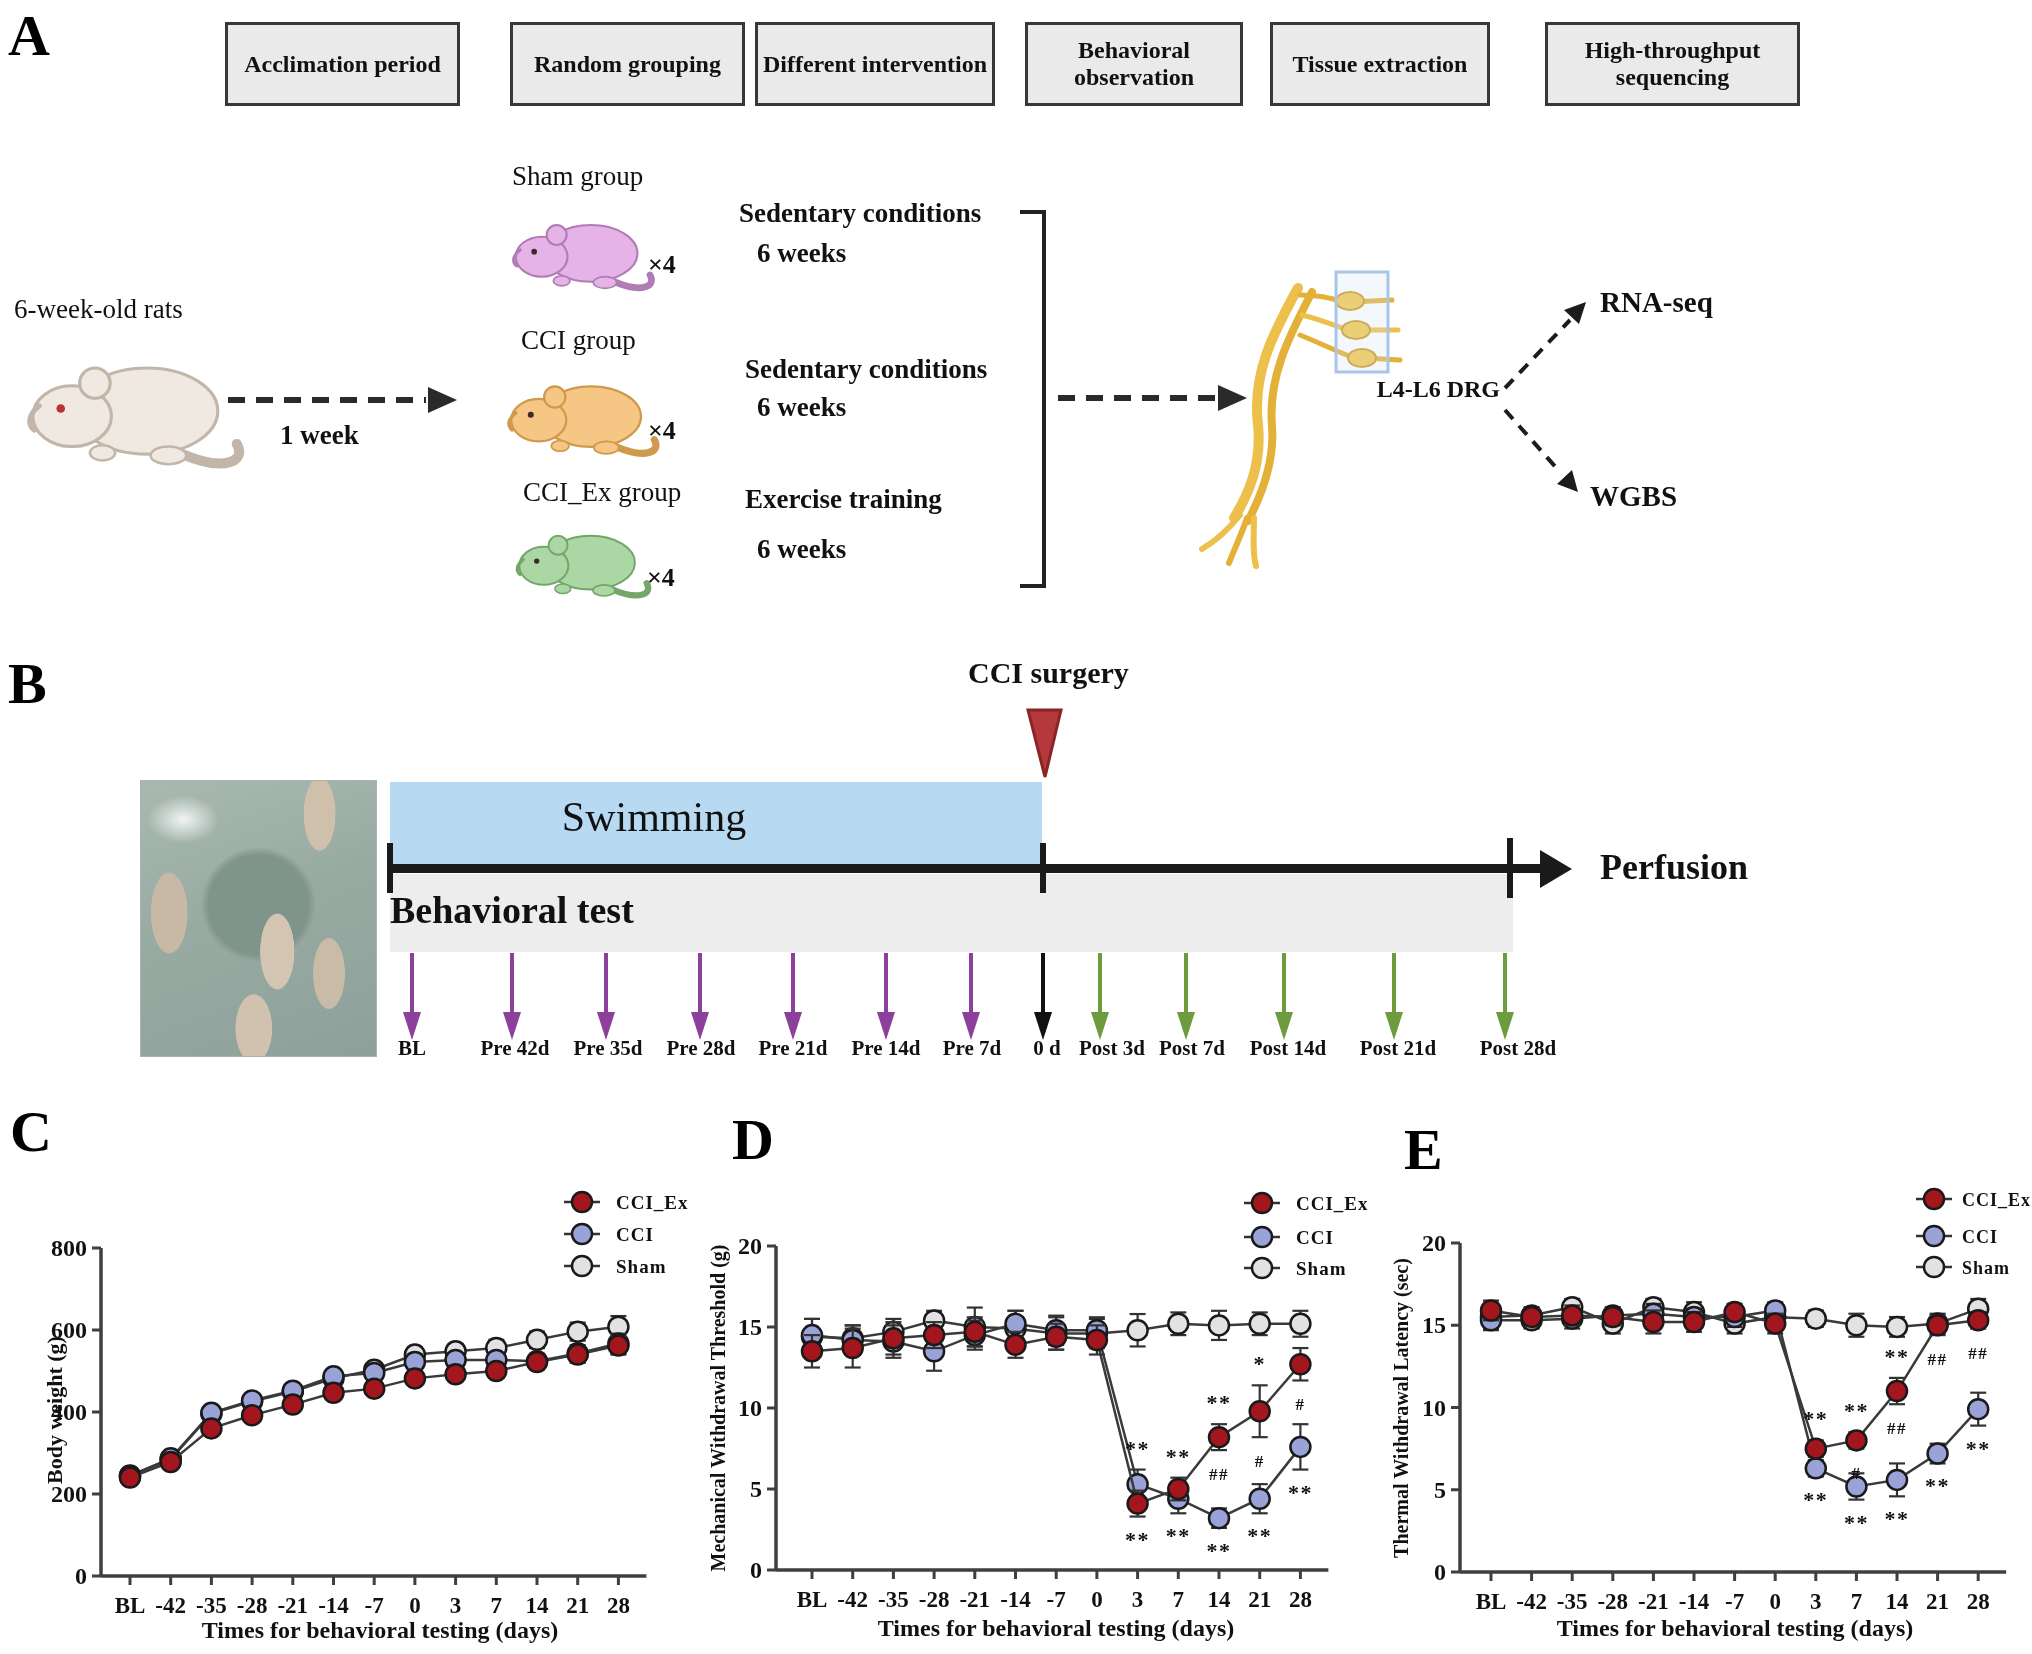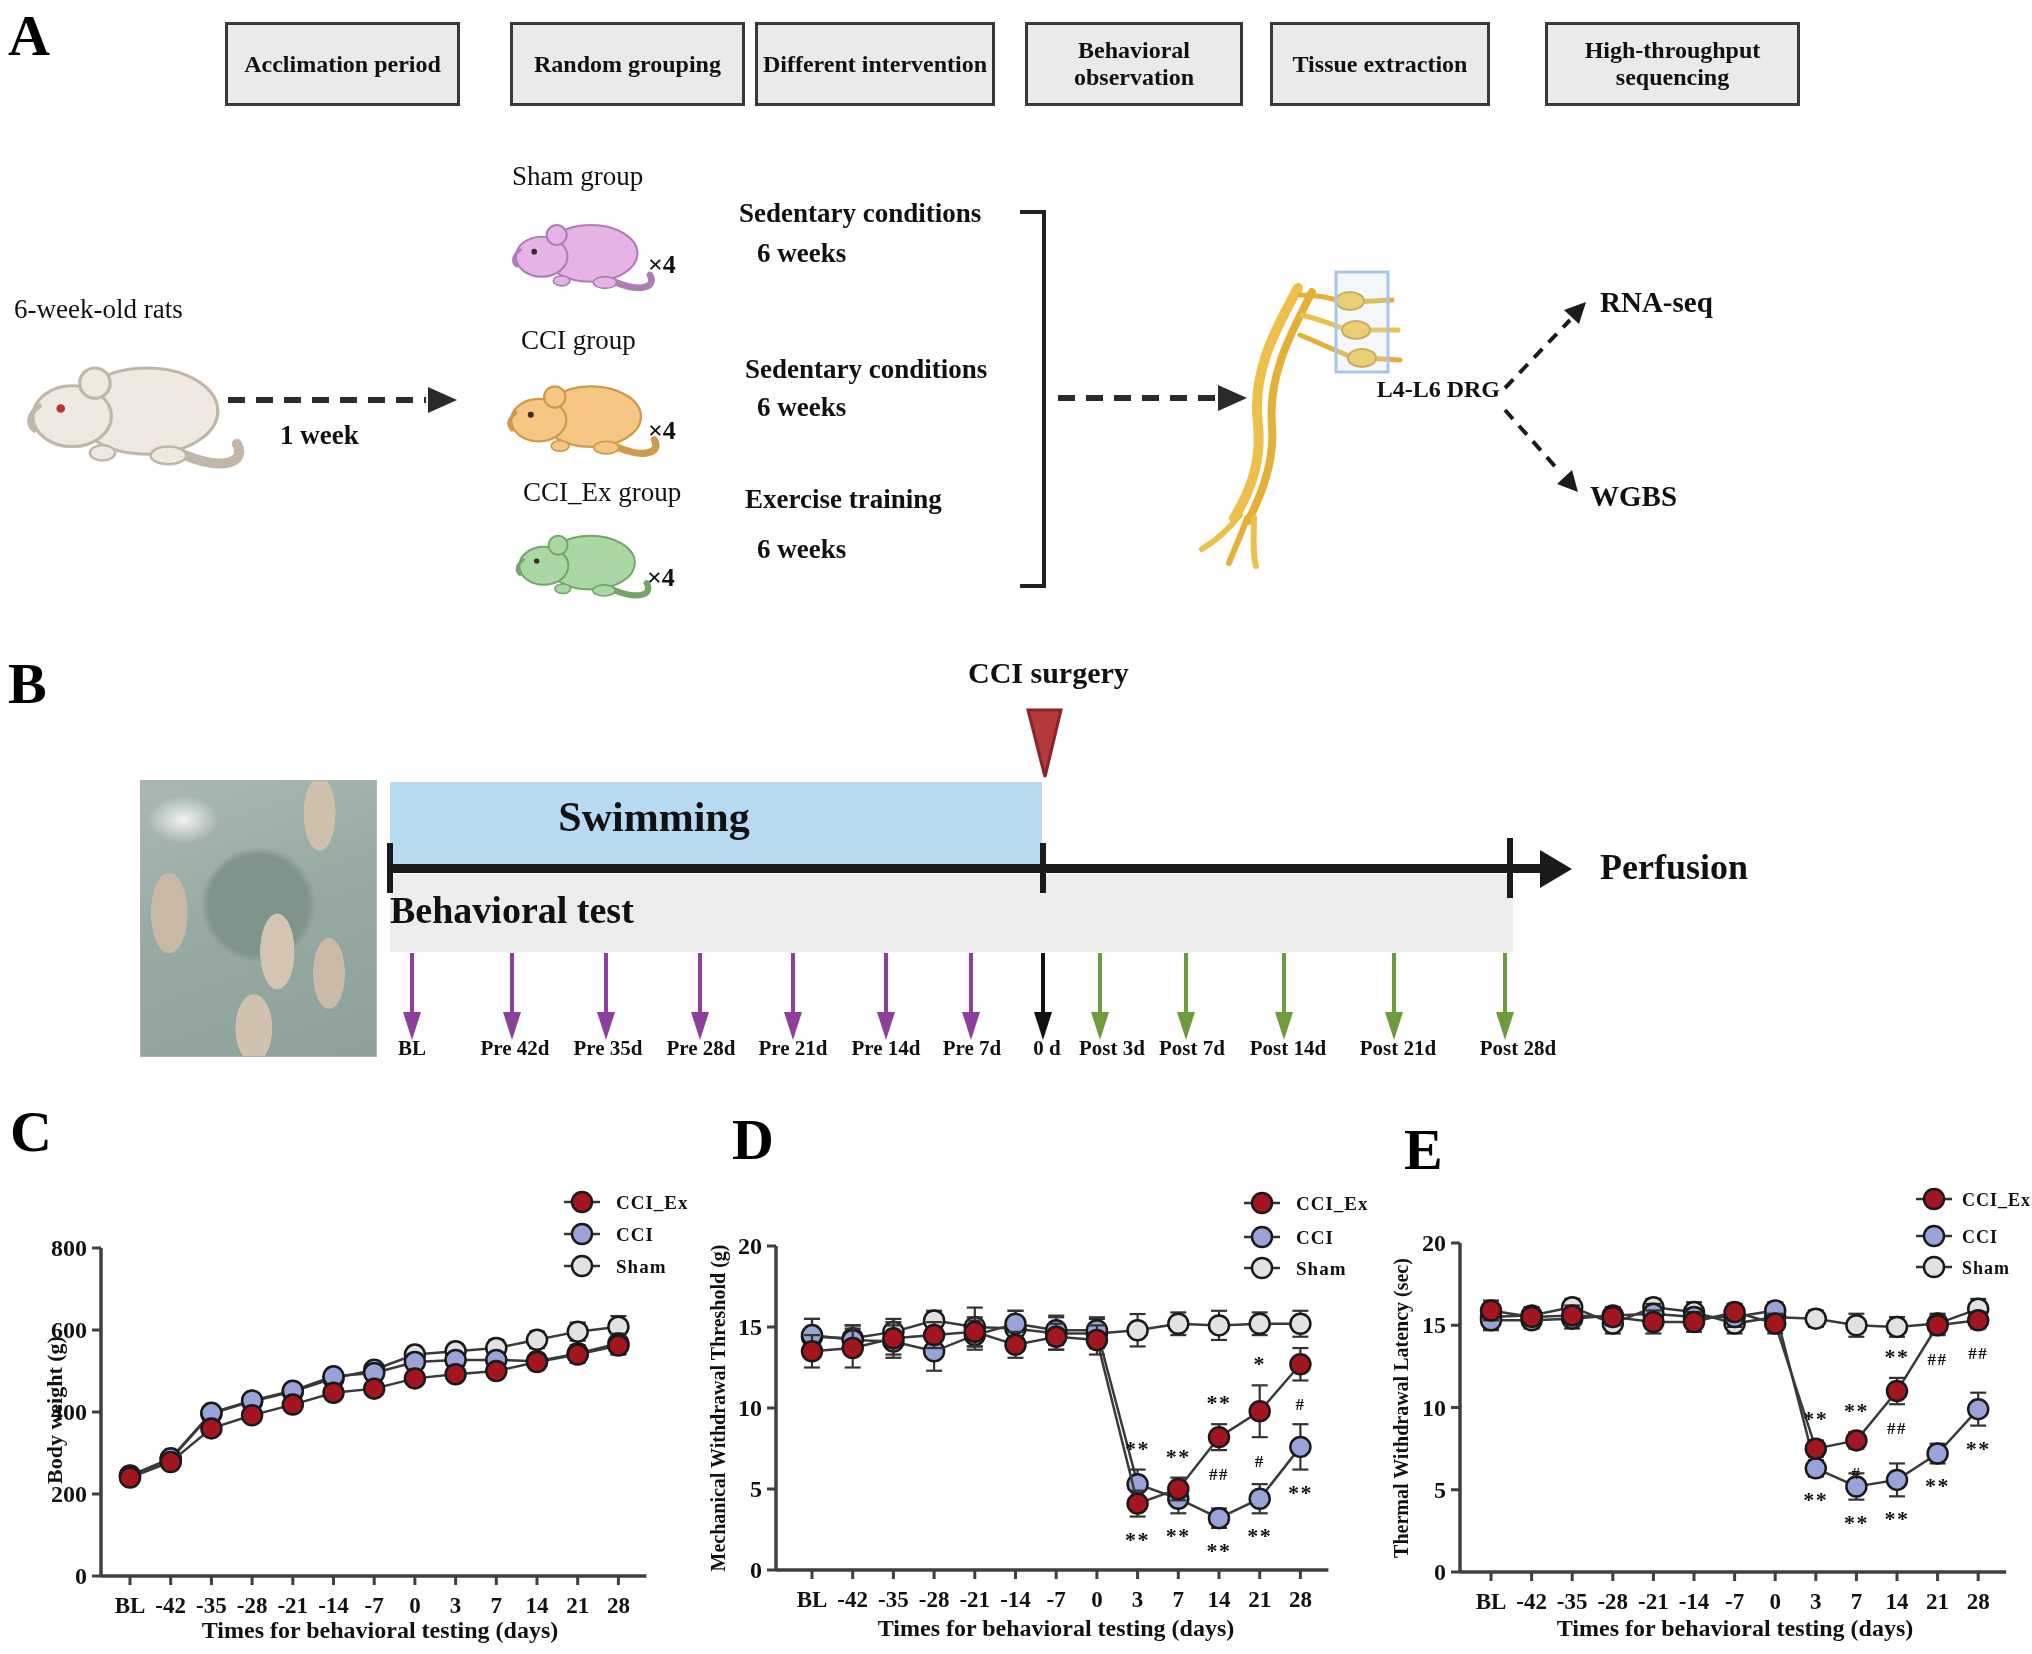--- a/index.html
+++ b/index.html
@@ -216,21 +216,21 @@
     <div class="abs grp-line" style="left: 757px; top: 534px;">6 weeks</div>
   </div>
 
 <div class="abs" style="left:1318px;top:376px;width:182px;text-align:right;font-size:24px;font-weight:700;">L4-L6 DRG</div>
 <div class="abs" style="left:1600px;top:286px;font-size:29px;font-weight:700;">RNA-seq</div>
 <div class="abs" style="left:1590px;top:480px;font-size:29px;font-weight:700;">WGBS</div>
 
 <div class="abs panel-letter" style="left:8px;top:650px;">B</div>
 <div class="abs" style="left:968px;top:656px;font-size:30px;font-weight:700;">CCI surgery</div>
 <div class="abs" id="swim-photo"></div>
-<div class="abs" style="left:390px;top:793px;width:528px;text-align:center;font-size:42px;font-weight:700;">Swimming</div>
+<div class="abs" style="left:390px;top:793px;width:528px;text-align:center;font-size:42px;font-weight:400;">Swimming</div>
 <div class="abs" style="left:390px;top:888px;width:1123px;text-align:left;font-size:38px;font-weight:700;">Behavioral test</div>
 <div class="abs" style="left:1600px;top:846px;font-size:36px;font-weight:700;">Perfusion</div>
 <div id="tl-labels">
     <div class="tl-label" style="left: 412px;">BL</div>
     <div class="tl-label" style="left: 515px;">Pre 42d</div>
     <div class="tl-label" style="left: 608px; font-family: Liberation Serif, serif;">Pre 35d</div>
     <div class="tl-label" style="left: 701px;">Pre 28d</div>
     <div class="tl-label" style="left: 793px;">Pre 21d</div>
     <div class="tl-label" style="left: 886px;">Pre 14d</div>
     <div class="tl-label" style="left: 972px;">Pre 7d</div>

